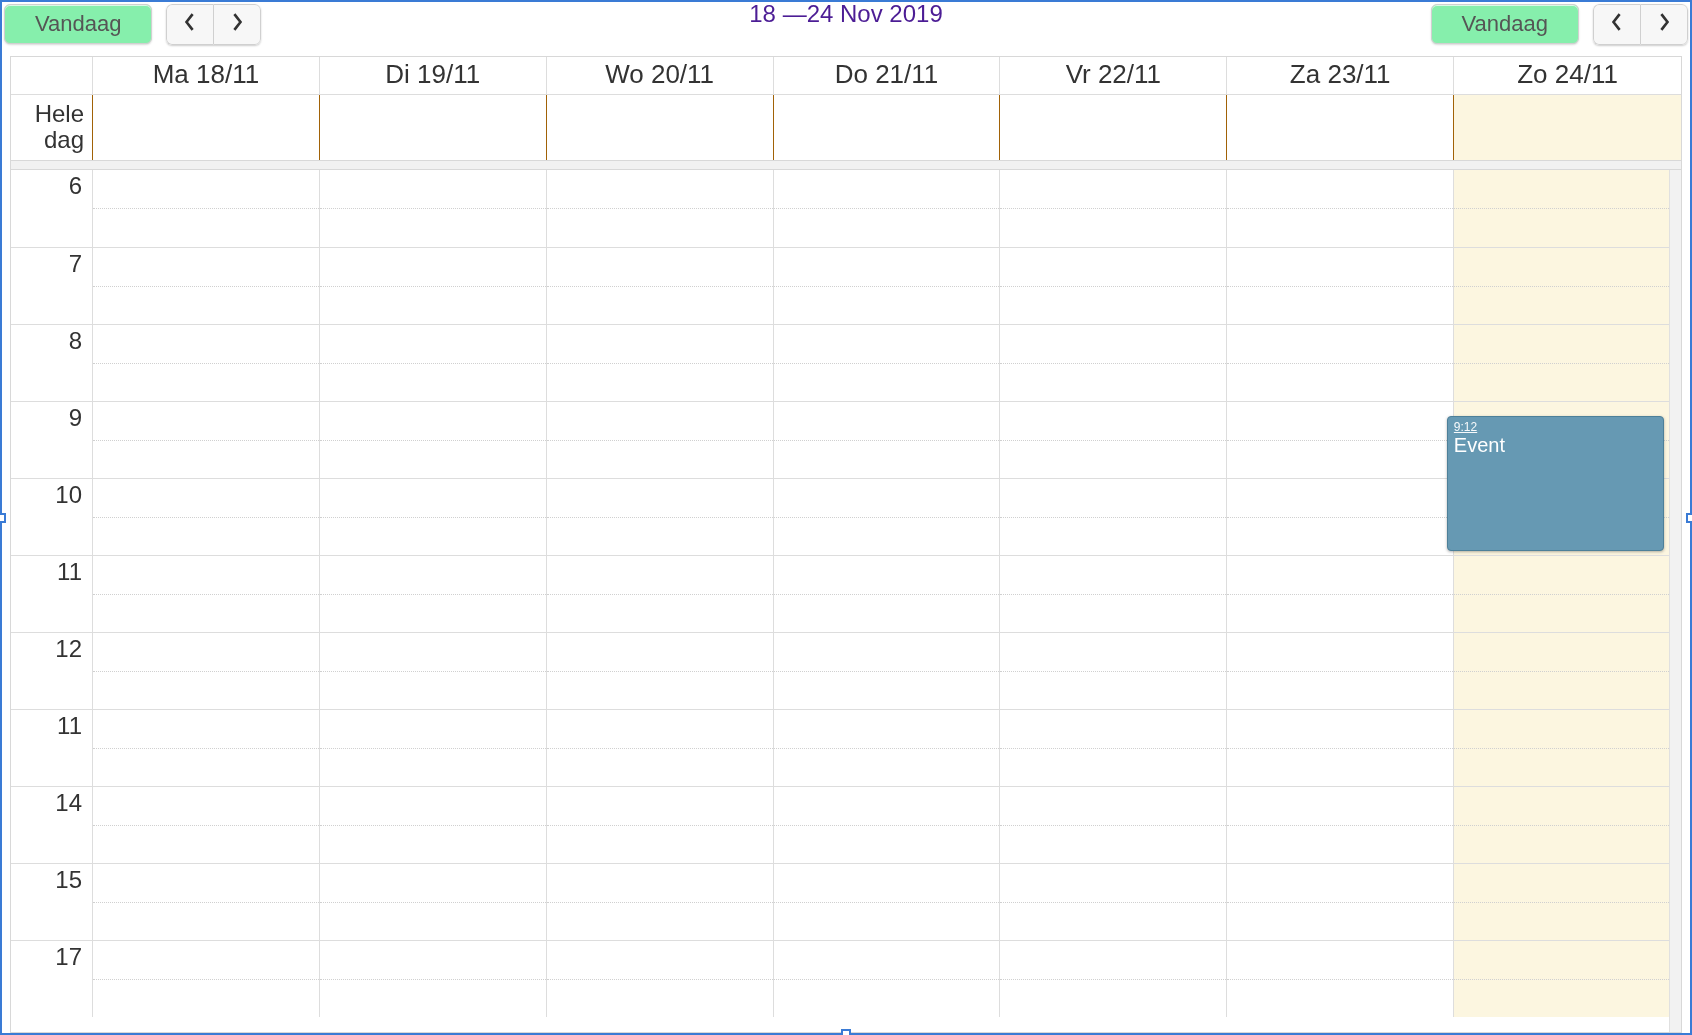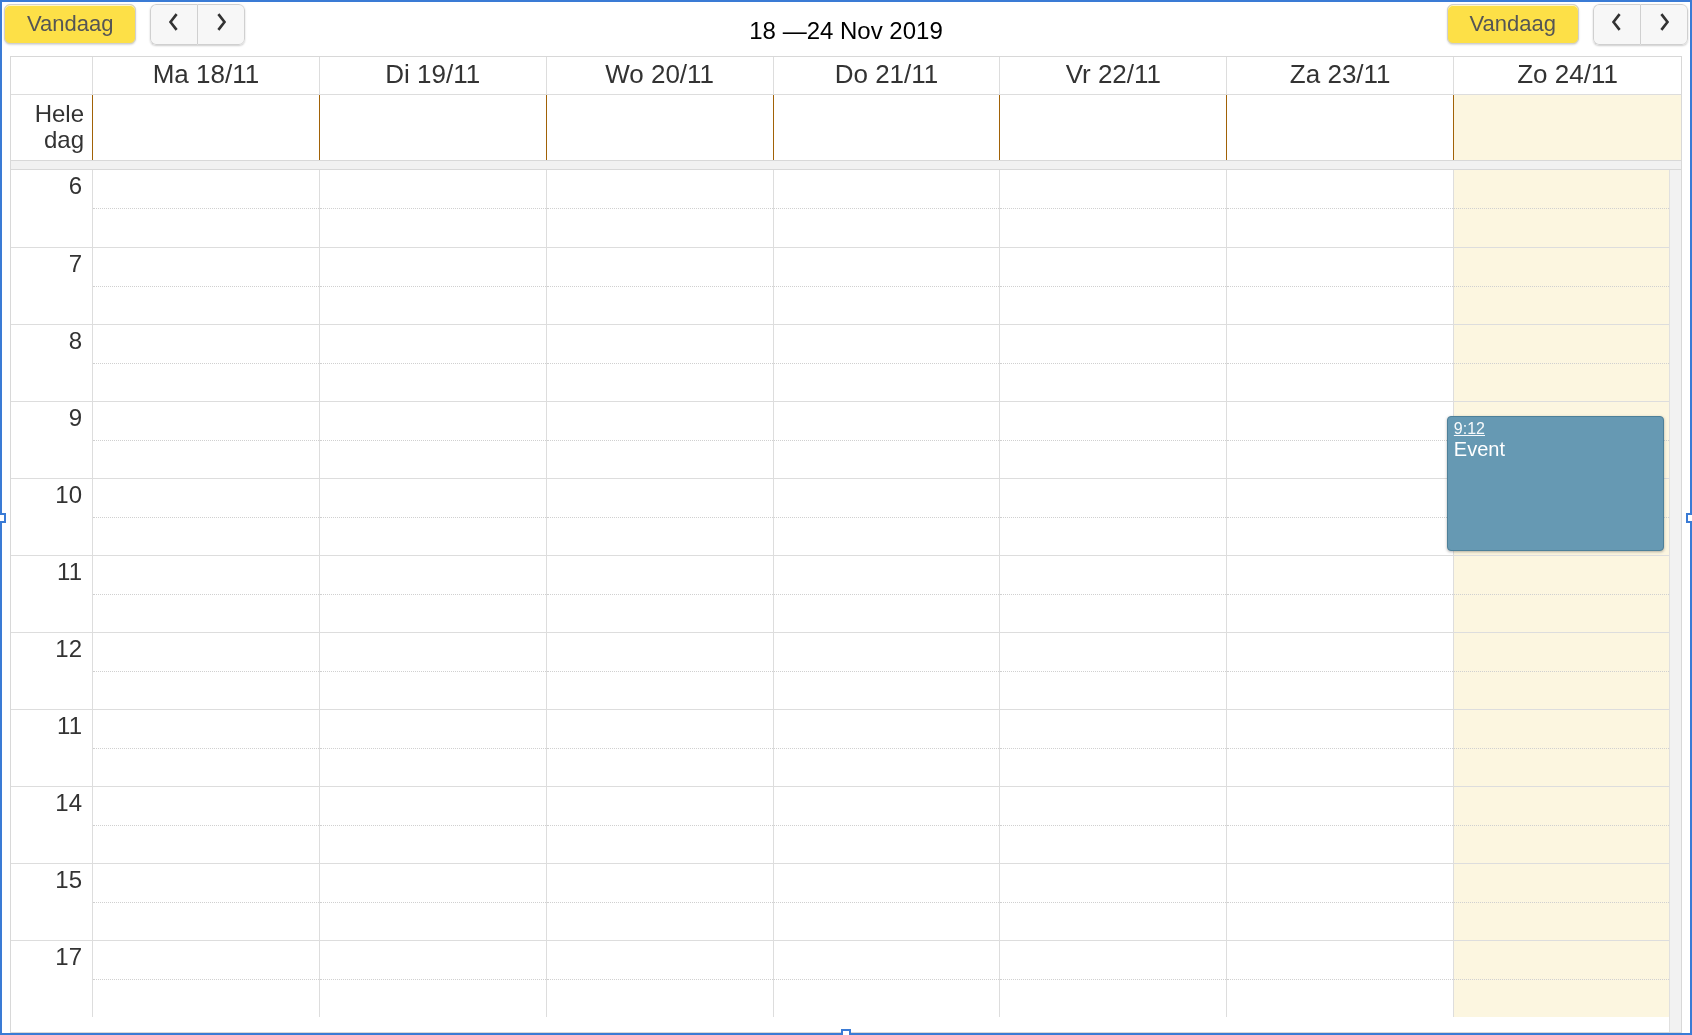--- a/index.html
+++ b/index.html
@@ -57,35 +57,35 @@
       position: relative;
       height: 48px;
       display: flex;
       align-items: center;
       justify-content: space-between;
       padding: 2px 4px;
     }
     .toolbar-title {
       position: absolute;
       left: 50%;
-      top: 17px;
+      top: 0;
       transform: translateX(-50%);
       font-size: 24px;
-      color: #000000;
+      color: #4c1d95;
     }
     .toolbar-left, .toolbar-right {
       display: flex;
       gap: 14px;
       align-items: center;
     }
     .btn {
-      background: #fde047;
+      background: #86efac;
       border: 1px solid #d0d0d0;
       border-radius: 6px;
-      padding: 8px 22px;
+      padding: 8px 30px;
       font-size: 22px;
       color: #555;
       cursor: pointer;
       box-shadow: inset 0 1px 0 rgba(255,255,255,.7), 0 1px 2px rgba(0,0,0,.15);
       line-height: 1;
     }
     .btn-group {
       display: flex;
       border-radius: 6px;
       overflow: hidden;
@@ -207,21 +207,21 @@
       background: #6699b3;
       border: 1px solid #4d8099;
       border-radius: 4px;
       color: #fff;
       padding: 4px 6px;
       font-size: 18px;
       box-shadow: 0 1px 3px rgba(0,0,0,.3);
       cursor: pointer;
       z-index: 50;
     }
-    .event-time { font-size: 16px; opacity: .95; line-height: 1; text-decoration: underline; }
+    .event-time { font-size: 12px; opacity: .95; line-height: 1; text-decoration: underline; }
     .event-title { font-size: 20px; line-height: 1.1; margin-top: 1px; }
 
     
     .scroll-strip {
       position: absolute;
       right: 0; top: 0; bottom: 0;
       width: 12px;
       background: #f2f2f2;
       border-left: 1px solid #e0e0e0;
     }

